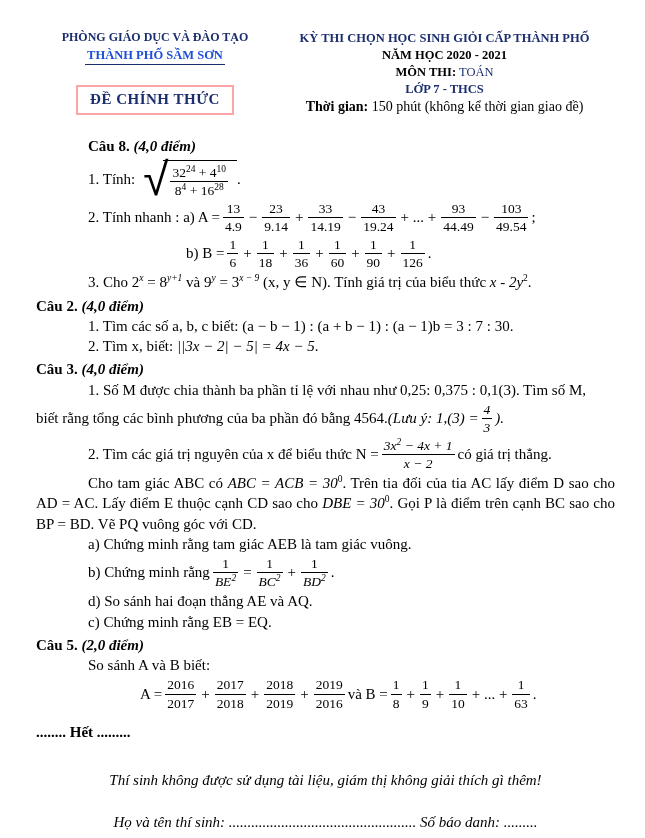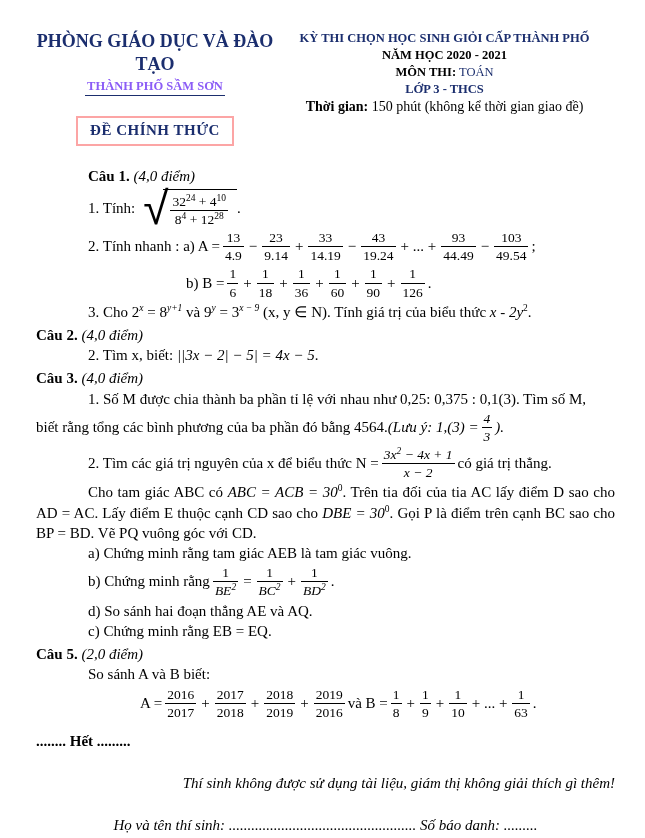--- a/index.html
+++ b/index.html
@@ -10,35 +10,35 @@
     color:#000;
     font-family:"Liberation Serif", serif;
     font-size:15px;
     overflow:hidden;
   }
   .page { padding:30px 30px 0 36px; }
 
   
   .header { display:flex; margin-bottom:20px; }
   .h-left { width:238px; text-align:center; }
-  .hl1 { font-weight:bold; font-size:18px; line-height:1.3; color:#1b2e6e; }
+  .hl1 { font-weight:bold; font-size:12px; line-height:1.3; color:#1b2e6e; }
   .hl2 { font-weight:bold; font-size:12.5px; color:#1b2e6e; display:inline-block;
          border-bottom:1.5px solid #1b2e6e; padding:0 2px 1px 2px; }
   .hbox { margin-top:20px; }
   .hbox .box { display:inline-block; border:2px solid #fca5a5; padding:4px 12px 5px;
                font-weight:bold; font-size:15px; color:#1b2e6e; letter-spacing:0.5px; }
   .h-right { flex:1; text-align:center; font-size:12.5px; line-height:1.35; }
   .bold { font-weight:bold; }
   .blue { color:#1b2e6e; }
   .hr5 { font-size:14px; }
 
   
   p { margin:0; line-height:1.35; }
   .head-line { font-weight:bold; }
-  .pts { font-weight:normal; font-style:italic; }
+  .pts { font-weight:bold; font-style:italic; }
   .ind { padding-left:52px; }
   .ind-b { padding-left:150px; }
   .mi { font-style:italic; }
   sup { font-size:9.5px; vertical-align:super; line-height:0; }
 
   
   .fline { display:flex; align-items:center; flex-wrap:nowrap; margin:1px 0; }
   .frac { display:inline-block; text-align:center; vertical-align:middle;
           font-size:13.5px; line-height:1.12; margin:1px 3px; }
   .fn { display:block; border-bottom:1px solid #000; padding:0 2px 1px; }
@@ -49,65 +49,65 @@
   
   .sqrt { display:inline-flex; align-items:center; margin-left:8px; }
   .rad { font-size:46px; font-weight:300; line-height:0.8; margin-right:-5px; font-family:"DejaVu Sans", sans-serif; }
   .sq-inner { border-top:1.6px solid #000; padding:3px 6px 0 4px; }
 
   .sec { margin-top:3px; }
   .cau1-head { padding-left:52px; margin-top:14px; }
 
   
   .het { text-align:left; font-weight:bold; margin-top:10px; }
-  .note { text-align:right; font-style:italic; margin-top:22px; }
+  .note { text-align:center; font-style:italic; margin-top:28px; }
   .nameline { text-align:center; font-style:italic; margin-top:22px; }
 </style>
 </head>
 <body>
 
 <div class="page">
 
   <div class="header">
     <div class="h-left">
       <div class="hl1" style="color: rgb(27, 46, 110);">PHÒNG GIÁO DỤC VÀ ĐÀO TẠO</div>
       <div>
-        <span class="hl2" style="color: #8b5cf6; text-align: center;">THÀNH PHỐ SẦM SƠN</span>
+        <span class="hl2" style="color: #1d4ed8; text-align: center;">THÀNH PHỐ SẦM SƠN</span>
       </div>
       <div class="hbox">
         <span class="box" style="color: rgb(27, 46, 110);">ĐỀ CHÍNH THỨC</span>
       </div>
     </div>
     <div class="h-right">
       <div class="bold blue" style="color: rgb(27, 46, 110);">KỲ THI CHỌN HỌC SINH GIỎI CẤP THÀNH PHỐ</div>
       <div class="bold">NĂM HỌC 2020 - 2021</div>
       <div>
         <span class="bold">MÔN THI:</span>
         <span class="blue" style="color: rgb(27, 46, 110);">TOÁN</span>
       </div>
-      <div class="bold blue" style="color: rgb(27, 46, 110);">LỚP 3 - THCS</div>
+      <div class="bold blue" style="color: rgb(27, 46, 110);">LỚP 7 - THCS</div>
       <div class="hr5">
         <span class="bold">Thời gian:</span><span> 150 phút (không kể thời gian giao đề)</span>
       </div>
     </div>
   </div>
 
   <p class="head-line cau1-head">
-    <span>Câu 1.</span>
+    <span>Câu 8.</span>
     <span class="pts">(4,0 điểm)</span>
   </p>
 
   <div class="fline ind sec">
     <span class="lbl">1. Tính:</span>
     <span class="sqrt">
       <span class="rad">√</span>
       <span class="sq-inner">
         <span class="frac">
           <span class="fn"><span>32</span><sup>24</sup> <span>+</span> <span>4</span><sup>10</sup></span>
-          <span class="fd"><span>8</span><sup>4</sup> <span>+</span> <span>12</span><sup>28</sup></span>
+          <span class="fd"><span>8</span><sup>4</sup> <span>+</span> <span>16</span><sup>28</sup></span>
         </span>
       </span>
     </span>
     <span>.</span>
   </div>
 
   <div class="fline ind">
     <span class="lbl">2. Tính nhanh :</span>&nbsp;
     <span class="lbl">a) A =</span>
     <span class="frac">
@@ -177,20 +177,21 @@
   </div>
 
   <p class="ind">
     <span>3. Cho 2</span><sup class="mi">x</sup><span> = 8</span><sup class="mi">y+1</sup><span> và 9</span><sup class="mi">y</sup><span> = 3</span><sup class="mi">x − 9</sup><span> (x, y ∈ N). Tính giá trị của biểu thức </span><span class="mi">x - 2y</span><sup>2</sup><span>.</span>
   </p>
 
   <p class="head-line sec">
     <span>Câu 2.</span>
     <span class="pts">(4,0 điểm)</span>
   </p>
+  <p class="ind">1. Tìm các số a, b, c biết:  (a − b − 1) : (a + b − 1) : (a − 1)b = 3 : 7 : 30.</p>
   <p class="ind">
     <span>2. Tìm x, biết: </span><span class="mi">||3x − 2| − 5| = 4x − 5</span><span>.</span>
   </p>
 
   <p class="head-line sec">
     <span>Câu 3.</span>
     <span class="pts">(4,0 điểm)</span>
   </p>
   <p class="ind">1. Số M được chia thành ba phần tỉ lệ với nhau như 0,25: 0,375 : 0,1(3). Tìm số M,</p>
   <div class="fline">

